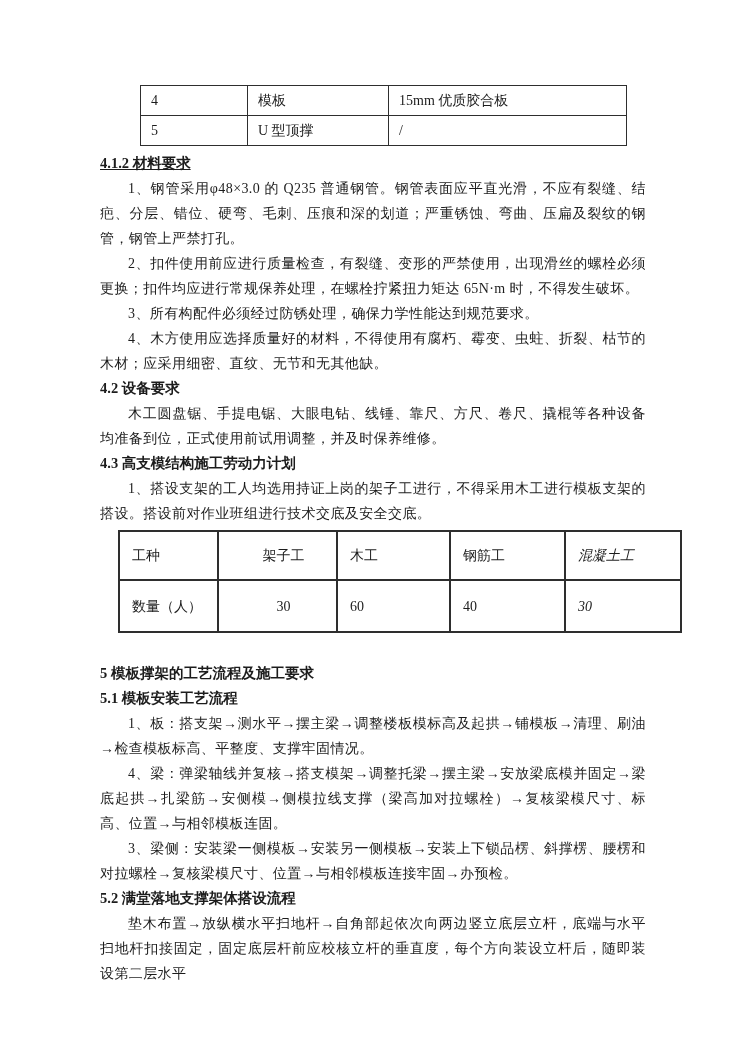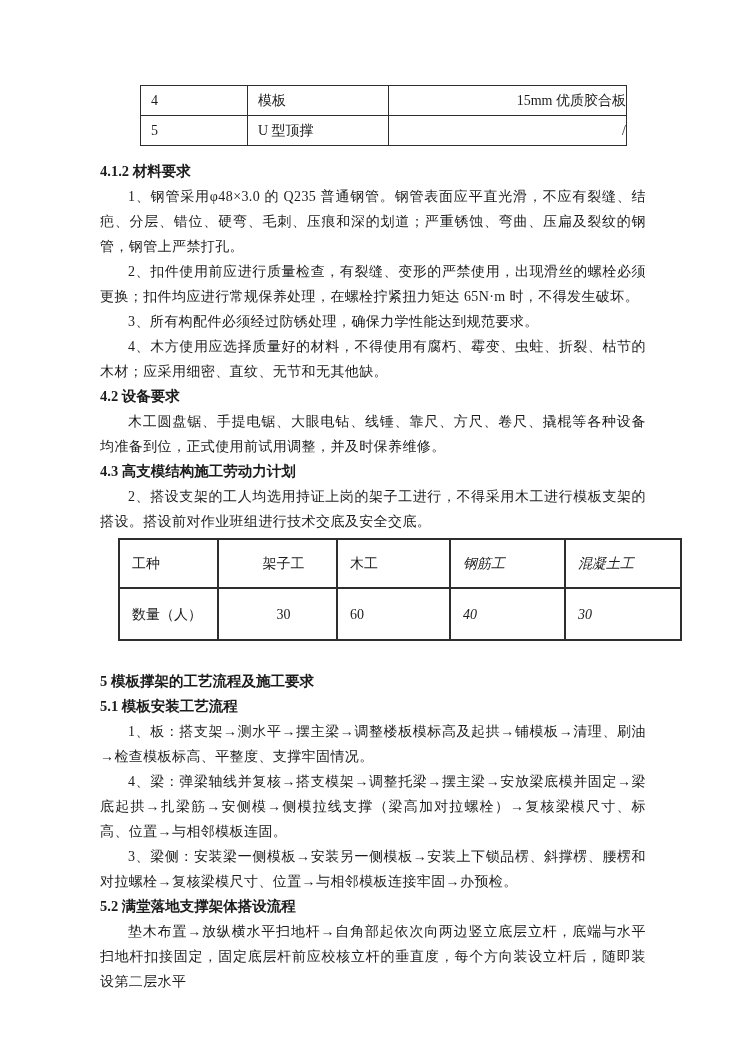--- a/index.html
+++ b/index.html
@@ -35,29 +35,29 @@
     border: 1px solid #2e2e2e;
     height: 29px;
     padding: 0 0 0 10px;
     font-size: 14px;
     vertical-align: middle;
     overflow: hidden;
     white-space: nowrap;
   }
   .spec-col-no   { width: 96px; }
   .spec-col-name { width: 130px; }
-  .spec-col-spec { width: 227px; text-align: right; }
+  .spec-col-spec { width: 227px; }
   
   .h {
     font-weight: bold;
     margin: 0;
     font-size: 14.5px;
     line-height: 25px;
   }
-  .h-top { margin-top: 13px; }
+  .h-top { margin-top: 5px; text-decoration: underline; }
   .p {
     margin: 0;
     text-indent: 2em;
     text-align: justify;
     letter-spacing: 0.4px;
   }
   
   .labor-table {
     margin: 4px 0 0 18px;
     width: 502px;
@@ -70,21 +70,21 @@
     font-size: 14px;
     vertical-align: middle;
     overflow: hidden;
     white-space: nowrap;
   }
   .labor-table .row-header td { height: 47px; }
   .labor-table .row-data td   { height: 50px; }
   .lab-c0 { width: 85px; }
   .lab-c1 { width: 105px; text-align: center; }
   .lab-c2 { width: 99px; }
-  .lab-c3 { width: 101px; font-style: italic; }
+  .lab-c3 { width: 101px; }
   .lab-c4 { width: 102px; font-style: italic; }
   .gap-before-s5 { height: 28px; }
 </style>
 </head>
 <body>
 
 <div class="page">
   <div class="content">
 
     <table class="spec-table">
@@ -105,21 +105,21 @@
     <p class="h h-top">4.1.2 材料要求</p>
     <p class="p">1、钢管采用φ48×3.0 的 Q235 普通钢管。钢管表面应平直光滑，不应有裂缝、结疤、分层、错位、硬弯、毛刺、压痕和深的划道；严重锈蚀、弯曲、压扁及裂纹的钢管，钢管上严禁打孔。</p>
     <p class="p">2、扣件使用前应进行质量检查，有裂缝、变形的严禁使用，出现滑丝的螺栓必须更换；扣件均应进行常规保养处理，在螺栓拧紧扭力矩达 65N·m 时，不得发生破坏。</p>
     <p class="p">3、所有构配件必须经过防锈处理，确保力学性能达到规范要求。</p>
     <p class="p">4、木方使用应选择质量好的材料，不得使用有腐朽、霉变、虫蛀、折裂、枯节的木材；应采用细密、直纹、无节和无其他缺。</p>
 
     <p class="h">4.2 设备要求</p>
     <p class="p">木工圆盘锯、手提电锯、大眼电钻、线锤、靠尺、方尺、卷尺、撬棍等各种设备均准备到位，正式使用前试用调整，并及时保养维修。</p>
 
     <p class="h">4.3 高支模结构施工劳动力计划</p>
-    <p class="p">2、搭设支架的工人均选用持证上岗的架子工进行，不得采用木工进行模板支架的搭设。搭设前对作业班组进行技术交底及安全交底。</p>
+    <p class="p">1、搭设支架的工人均选用持证上岗的架子工进行，不得采用木工进行模板支架的搭设。搭设前对作业班组进行技术交底及安全交底。</p>
 
     <table class="labor-table">
       <tbody>
         <tr class="row-header">
           <td class="lab-c0">工种</td>
           <td class="lab-c1">架子工</td>
           <td class="lab-c2">木工</td>
           <td class="lab-c3">钢筋工</td>
           <td class="lab-c4">混凝土工</td>
         </tr>

